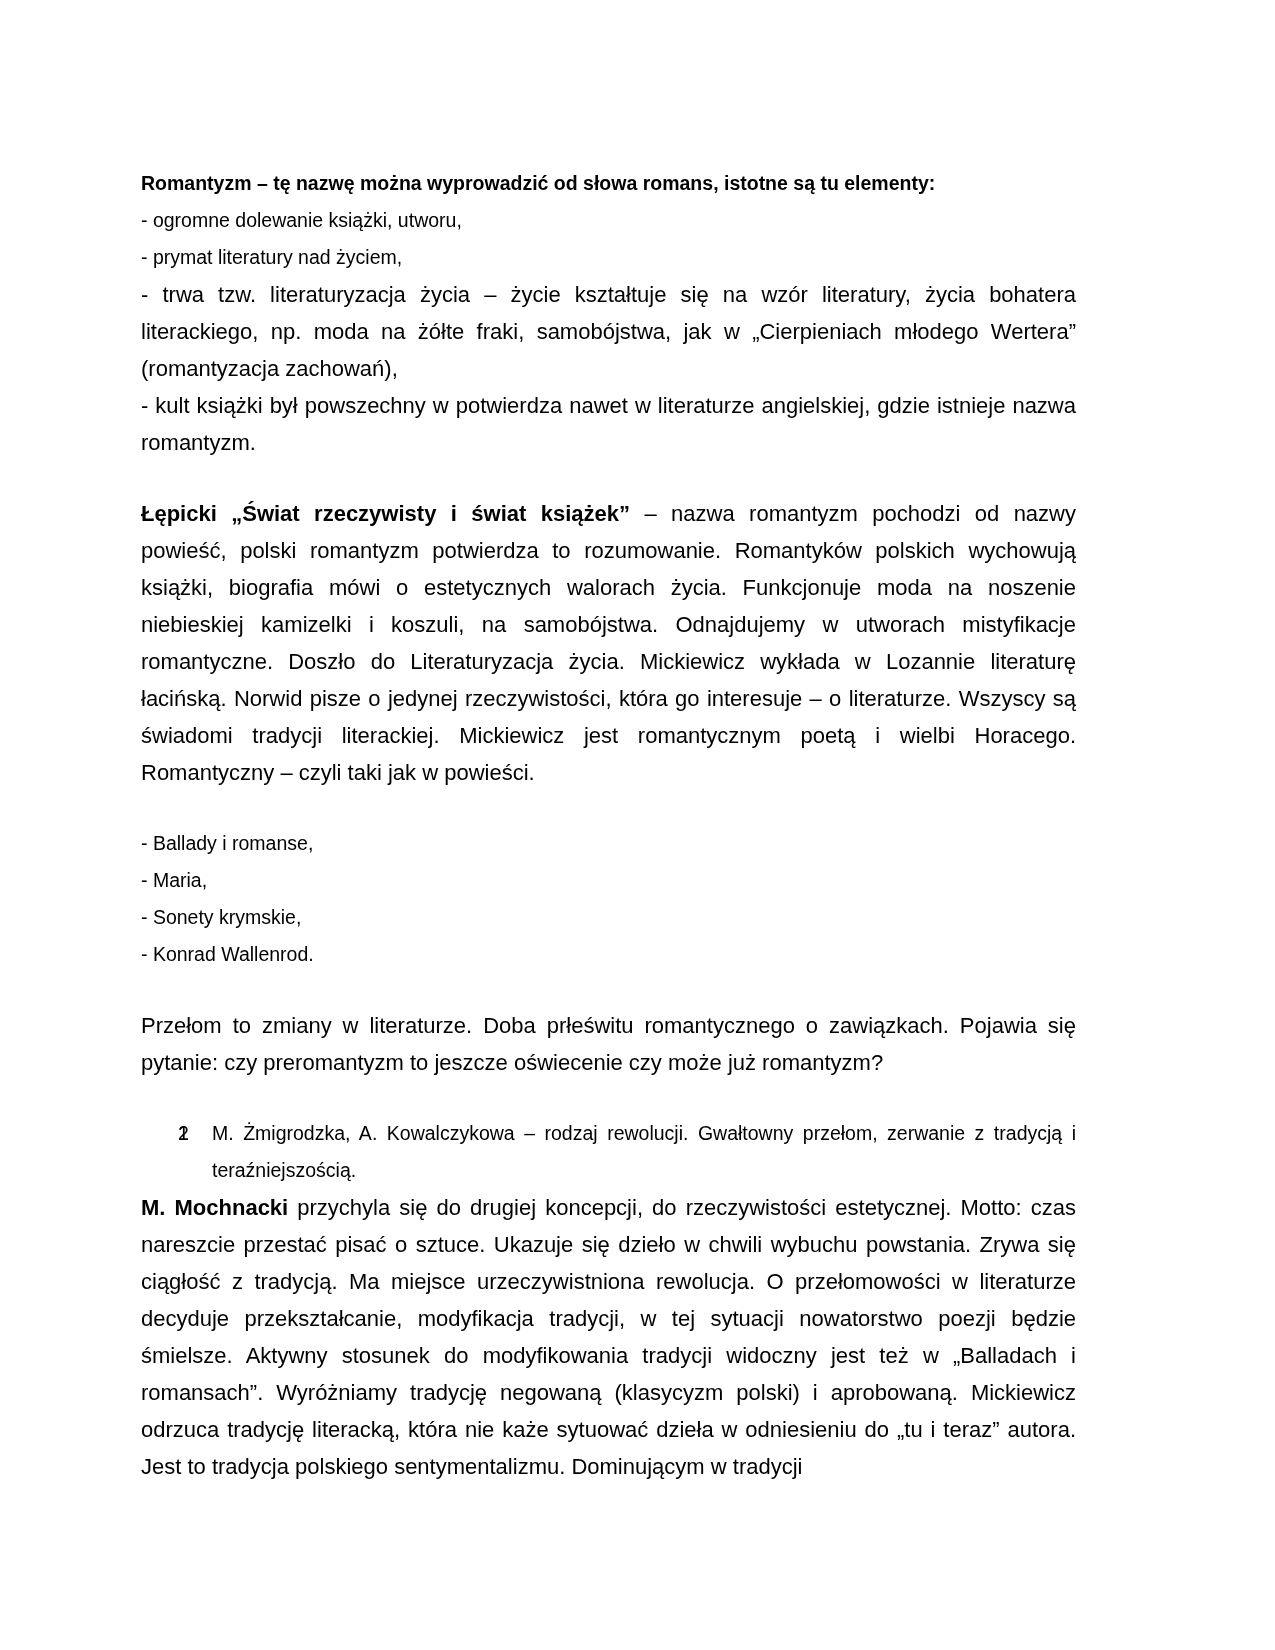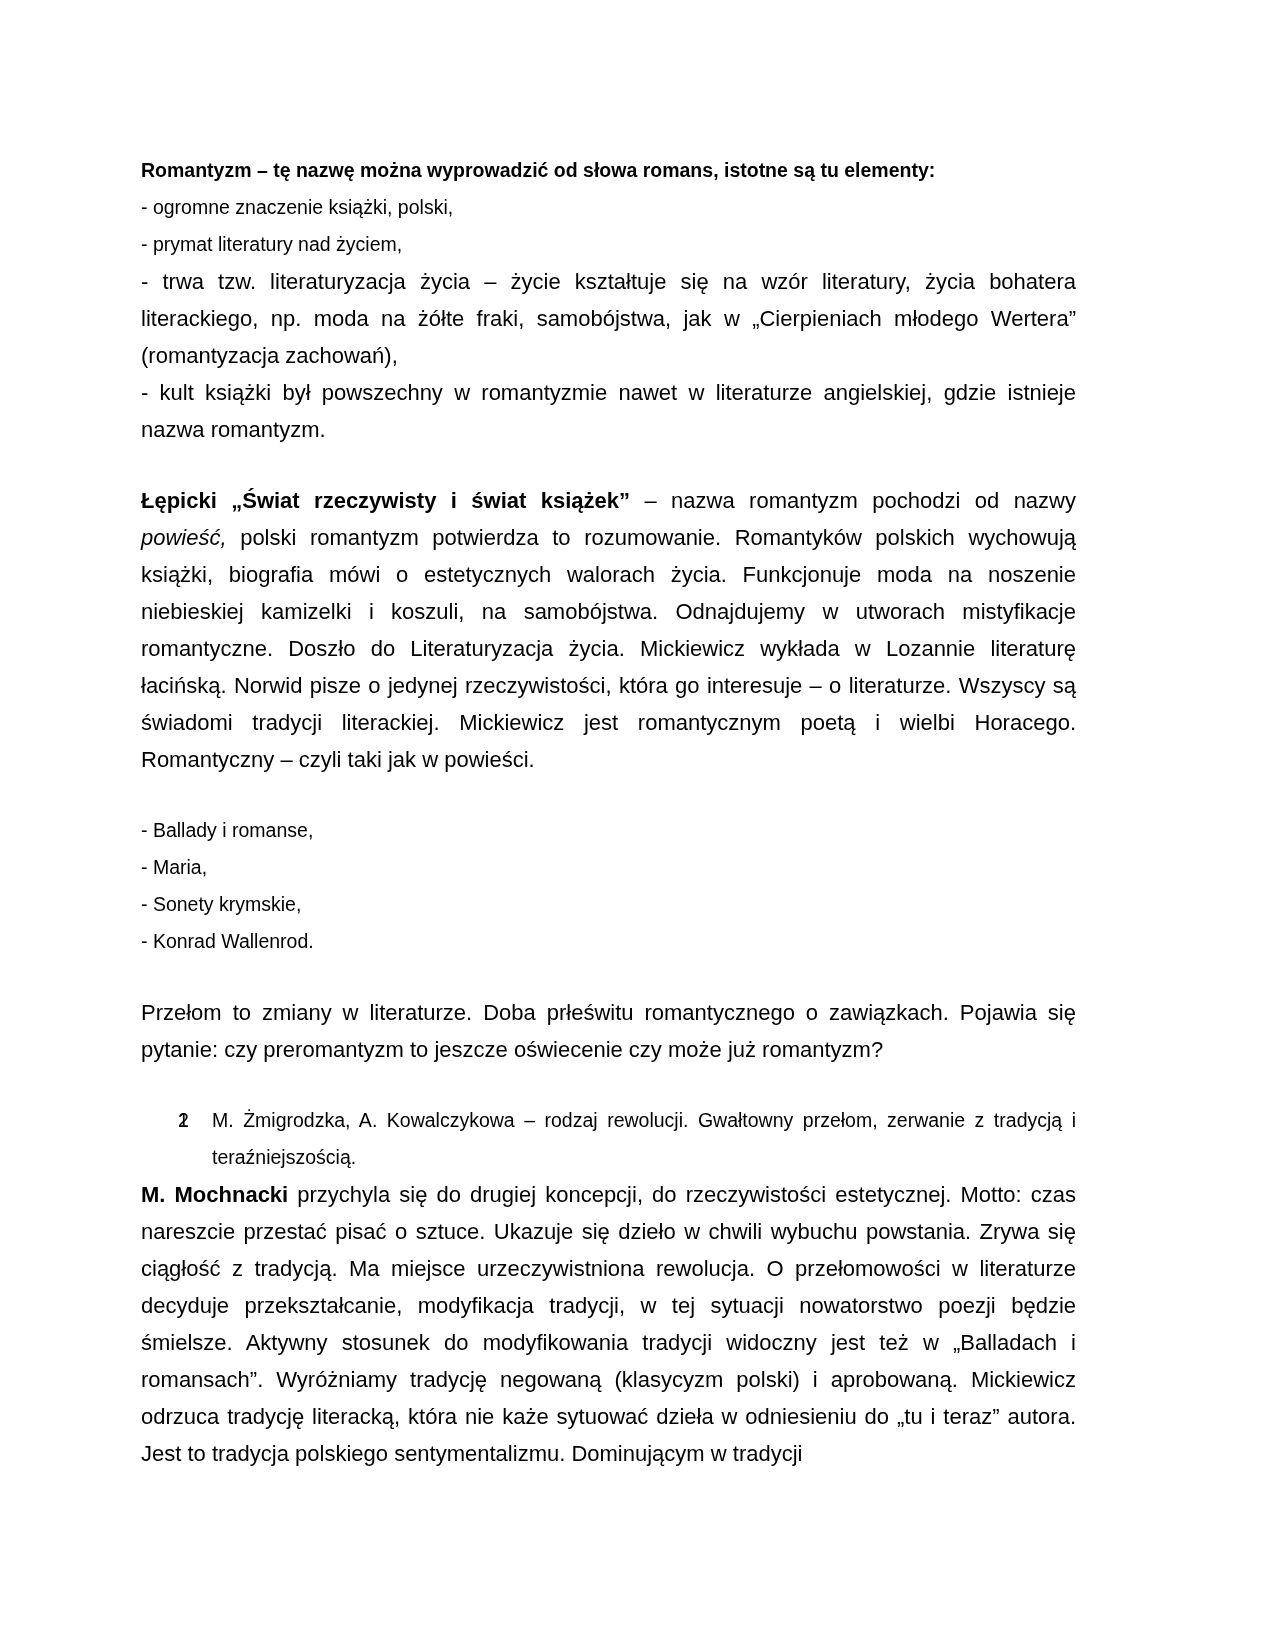--- a/index.html
+++ b/index.html
@@ -15,33 +15,33 @@
     position: relative;
     width: 1275px;
     height: 1650px;
     background: #ffffff;
     box-sizing: border-box;
     overflow: hidden;
   }
   .content {
     position: absolute;
     left: 141px;
-    top: 152px;
+    top: 165px;
     width: 935px;
   }
   .doc-line {
     font-size: 19.5px;
     line-height: 37px;
     color: #000;
     text-align: left;
     white-space: pre-wrap;
   }
   .spacer-md { height: 34px; }
   .bold { font-weight: bold; }
-  .ital { font-style: italic; }
+  .ital { }
   .block-justify {
     font-size: 22px;
     line-height: 37px;
     text-align: justify;
     text-align-last: left;
   }
   .numlist {
     margin: 0;
     padding: 0;
     list-style: none;
@@ -64,24 +64,24 @@
     line-height: 37px;
   }
 </style>
 </head>
 <body>
 
 <div class="page">
   <div class="content">
 
     <div class="doc-line bold">Romantyzm – tę nazwę można wyprowadzić od słowa romans, istotne są tu elementy:</div>
-    <div class="doc-line">- ogromne znaczenie książki, polski,</div>
+    <div class="doc-line">- ogromne dolewanie książki, utworu,</div>
     <div class="doc-line">- prymat literatury nad życiem,</div>
     <div class="block-justify">- trwa tzw. literaturyzacja życia – życie kształtuje się na wzór literatury, życia bohatera literackiego, np. moda na żółte fraki, samobójstwa, jak w „Cierpieniach młodego Wertera” (romantyzacja zachowań),</div>
-    <div class="block-justify">- kult książki był powszechny w romantyzmie nawet w literaturze angielskiej, gdzie istnieje nazwa romantyzm.</div>
+    <div class="block-justify">- kult książki był powszechny w potwierdza nawet w literaturze angielskiej, gdzie istnieje nazwa romantyzm.</div>
 
     <div class="spacer-md"></div>
 
     <div class="block-justify">
       <span class="bold">Łępicki „Świat rzeczywisty i świat książek”</span><span> – nazwa romantyzm pochodzi od nazwy </span><span class="ital">powieść,</span><span> polski romantyzm potwierdza to rozumowanie. Romantyków polskich wychowują książki, biografia mówi o estetycznych walorach życia. Funkcjonuje moda na noszenie niebieskiej kamizelki i koszuli, na samobójstwa. Odnajdujemy w utworach mistyfikacje romantyczne. Doszło do Literaturyzacja życia. Mickiewicz wykłada w Lozannie literaturę łacińską. Norwid pisze o jedynej rzeczywistości, która go interesuje – o literaturze. Wszyscy są świadomi tradycji literackiej. Mickiewicz jest romantycznym poetą i wielbi Horacego. Romantyczny – czyli taki jak w powieści.</span>
     </div>
 
     <div class="spacer-md"></div>
 
     <div class="doc-line">- Ballady i romanse,</div>

